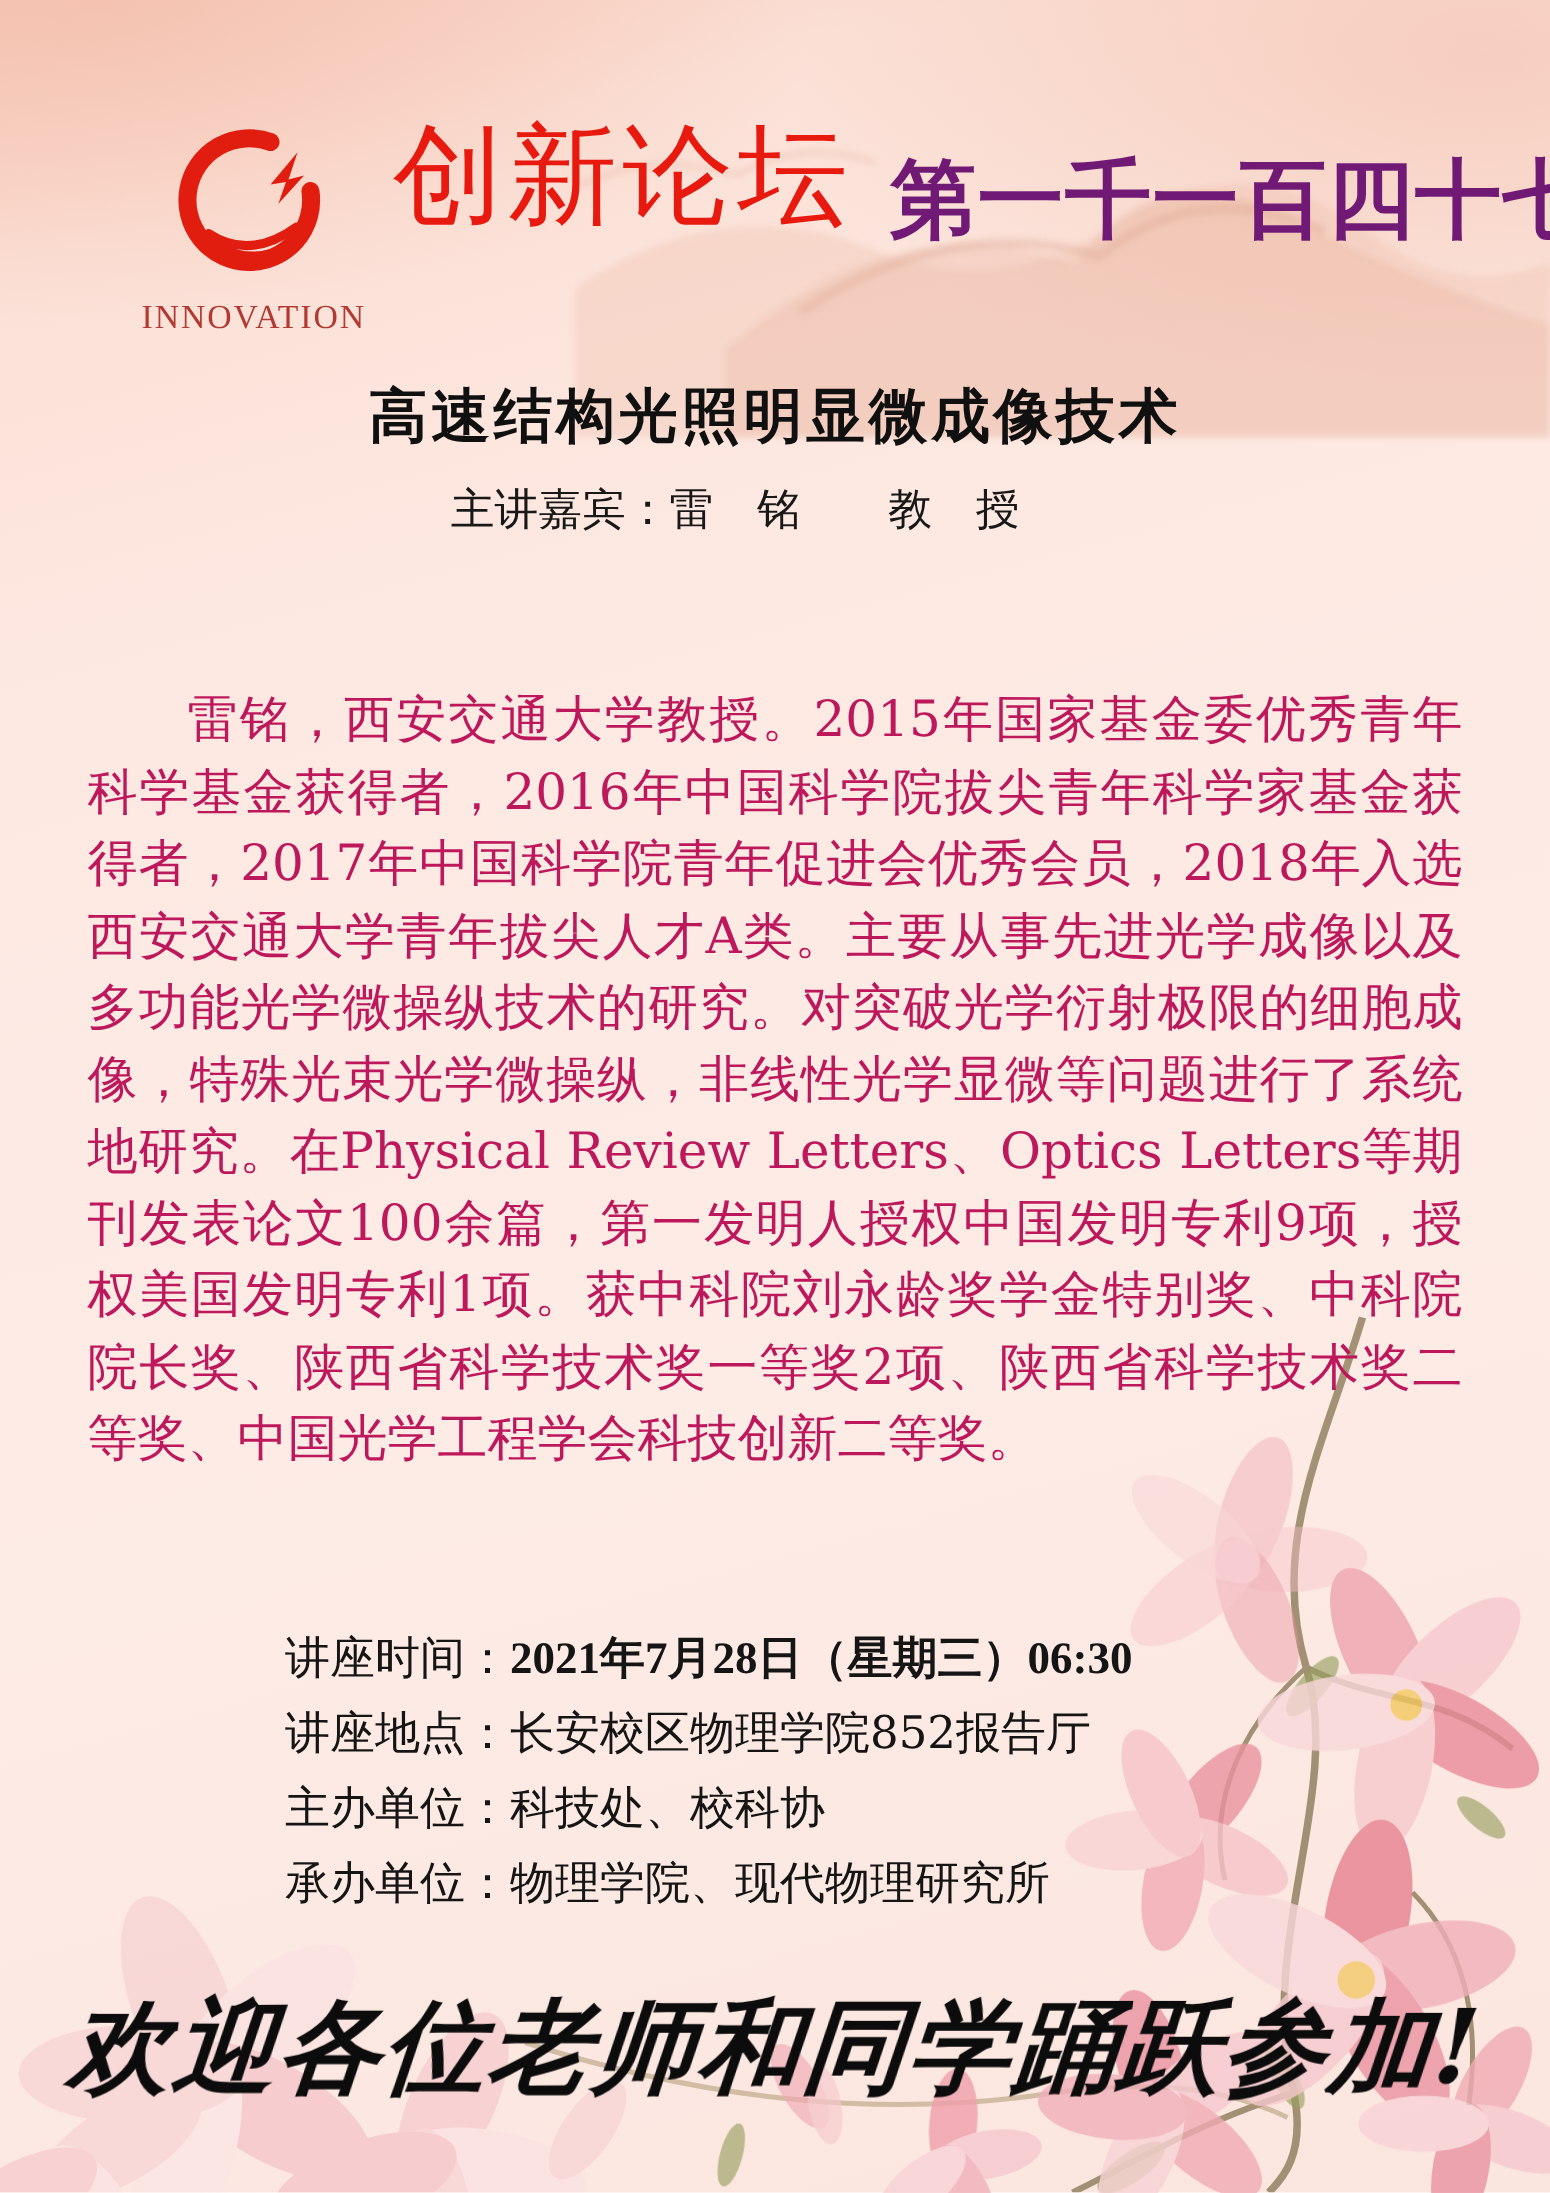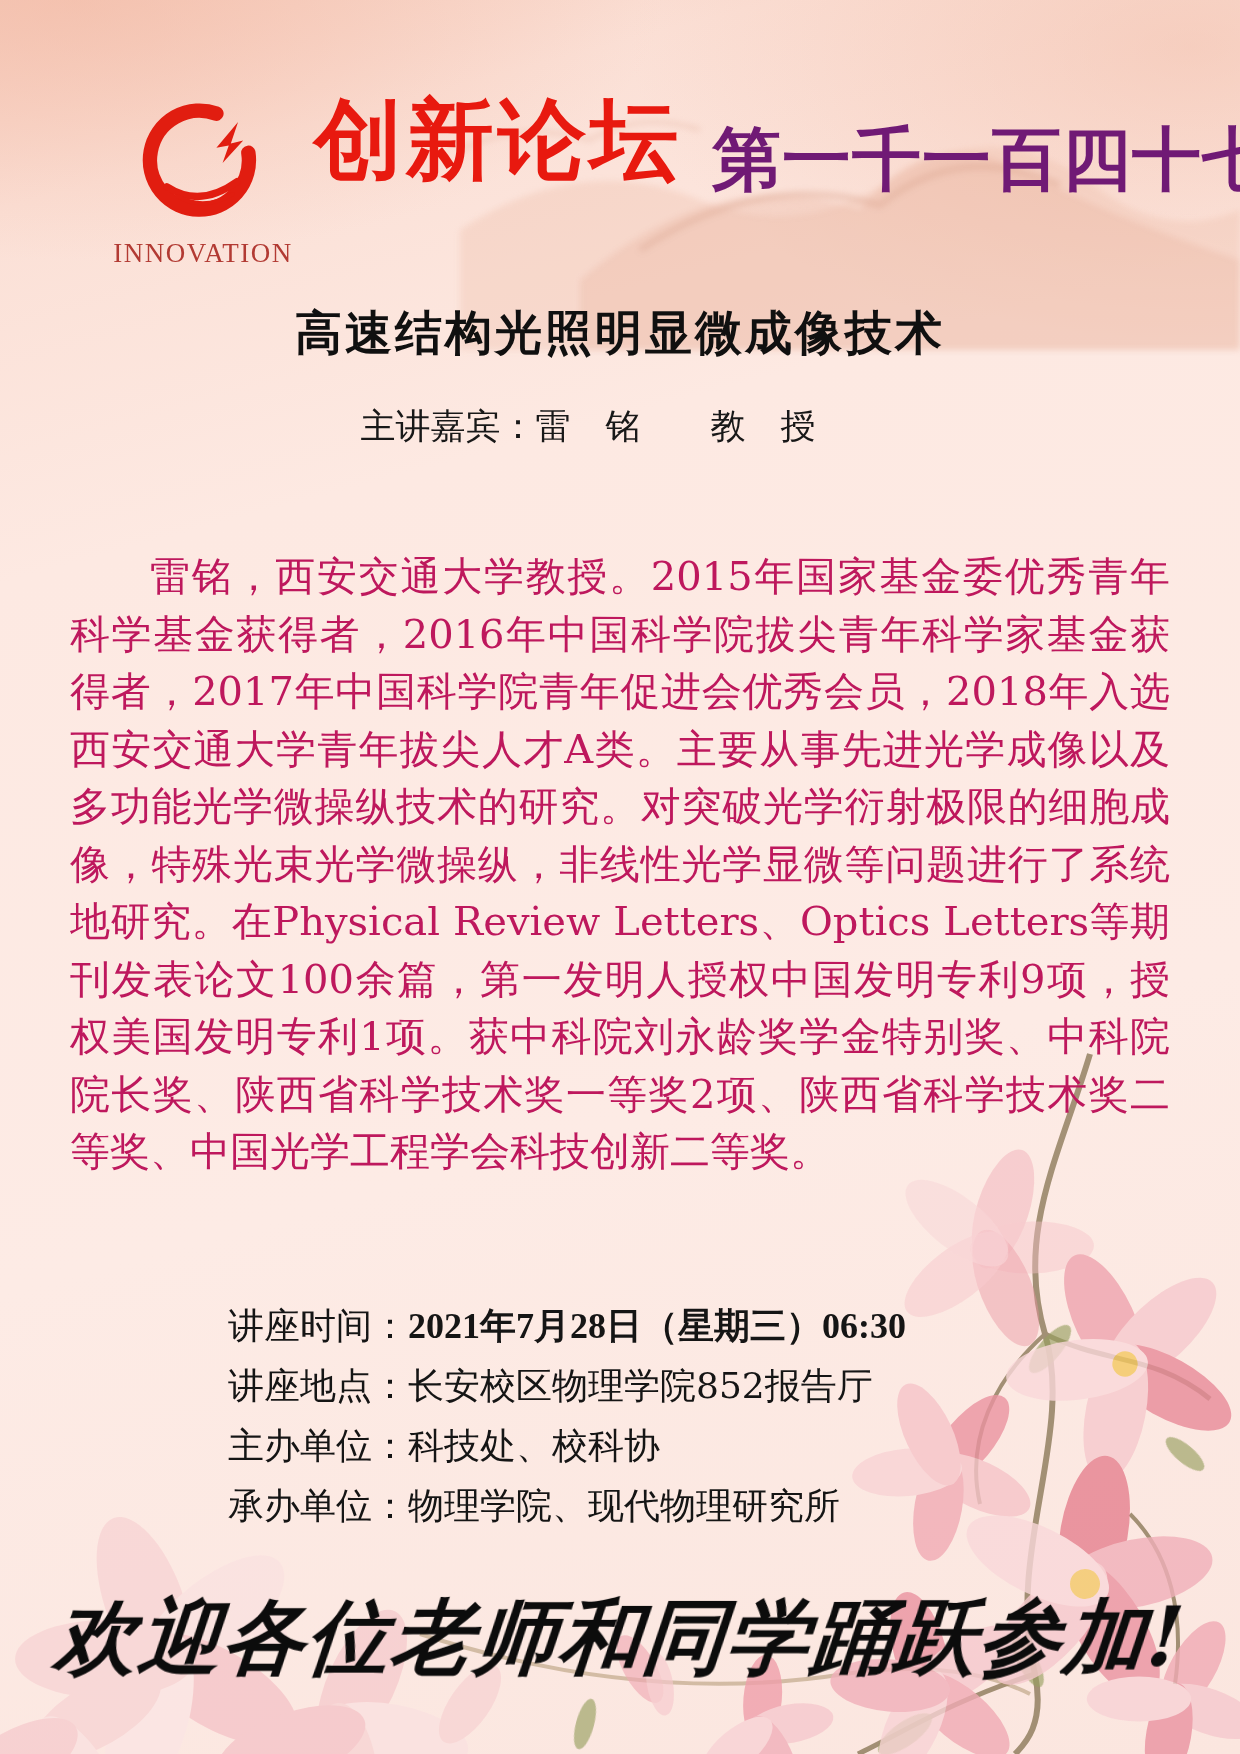--- a/index.html
+++ b/index.html
@@ -16,28 +16,28 @@
       radial-gradient(ellipse 950px 420px at 6% 0%, rgba(242,182,160,.55), rgba(242,182,160,0) 62%),
       radial-gradient(ellipse 850px 460px at 96% 10%, rgba(238,176,152,.42), rgba(238,176,152,0) 66%);}
   .mountains{top:0;right:0;width:780px;height:350px;opacity:.65;}
   .mountains svg{filter:blur(3px);}
   .flowers{left:0;bottom:0;width:1240px;height:720px;}
   
   .header{top:92px;left:94px;display:flex;align-items:flex-start;}
   .logo-col{width:218px;display:flex;flex-direction:column;align-items:center;}
   .logo-svg{width:134px;height:134px;}
   .innovation{margin-top:12px;font-family:"Liberation Serif",serif;font-size:27px;color:#b23a33;letter-spacing:1.5px;}
-  .title-cn{font-family:"Liberation Sans","DejaVu Sans",sans-serif;font-weight:700;color:#e8190f;
+  .title-cn{font-family:"Liberation Sans","DejaVu Sans",sans-serif;font-weight:400;color:#e8190f;
     font-size:88px;line-height:96px;letter-spacing:4px;margin-left:2px;white-space:nowrap;}
   .lecture-no{font-family:"Liberation Sans","DejaVu Sans",sans-serif;font-weight:900;color:#701a75;
     font-size:69px;line-height:60px;margin:38px 0 0 30px;letter-spacing:1px;white-space:nowrap;}
   
   .main-title{top:286px;left:0;width:100%;text-align:center;font-size:47px;font-weight:bold;
     color:#101010;letter-spacing:3px;margin-top:16px;}
-  .speakers{top:400px;left:0;width:100%;text-align:center;font-size:35px;line-height:53px;
+  .speakers{top:382px;left:0;width:100%;text-align:center;font-size:35px;line-height:53px;
     color:#181818;padding-right:64px;box-sizing:border-box;}
   .bio{top:548px;left:70px;width:1100px;font-size:40px;line-height:57.5px;color:#be185d;
     text-align:justify;text-indent:2em;}
   .details{top:1296px;left:228px;font-size:36px;line-height:60px;color:#151515;}
   .drow{white-space:nowrap;}
   .dvalue.bold{font-weight:bold;font-family:"Liberation Serif","DejaVu Serif",serif;}
   .welcome{top:1584px;left:0;width:100%;text-align:center;font-size:82px;font-weight:bold;
     font-style:italic;color:#0c0c0c;letter-spacing:2px;transform:skewX(-5deg);white-space:nowrap;}
 </style>
 </head>

